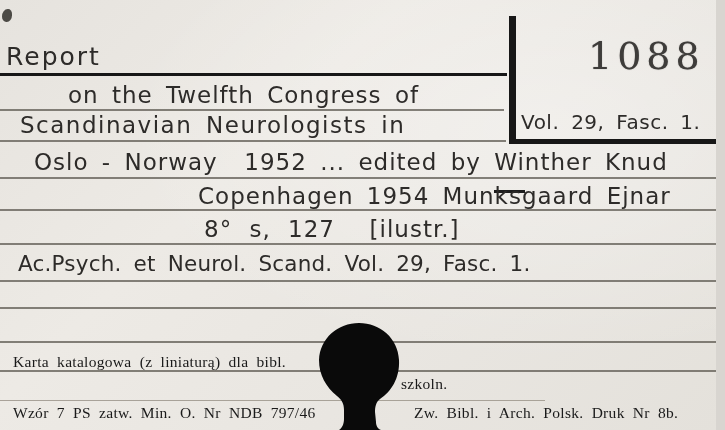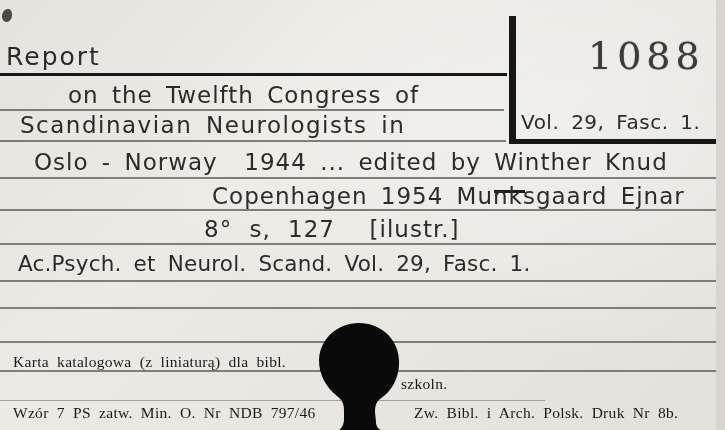--- a/index.html
+++ b/index.html
@@ -33,21 +33,21 @@
   }
   .printed{
     position:absolute;color:#1a1a1a;white-space:pre;
     font-family:"Liberation Serif","DejaVu Serif",serif;
     font-size:15.5px;letter-spacing:.3px;word-spacing:4px;
   }
   .heading{left:6px;top:42px;font-size:25px;letter-spacing:2px;}
   .t1{left:68px;top:82px;font-size:23px;}
   .t2{left:20px;top:112px;font-size:23px;letter-spacing:1.5px;}
   .oslo{left:34px;top:149px;font-size:23px;}
-  .copen{left:212px;top:183px;font-size:23px;}
+  .copen{left:198px;top:183px;font-size:23px;}
   .coll{left:204px;top:216px;font-size:23px;word-spacing:9px;}
   .series{left:18px;top:251px;font-size:21.5px;letter-spacing:.2px;}
   .volnote{left:521px;top:110px;font-size:20px;letter-spacing:.5px;}
   .f1l{left:13px;top:353px;}
   .f1r{left:401px;top:375px;}
   .f2l{left:13px;top:404px;}
   .f2r{left:414px;top:404px;}
   .corner-mark{
     position:absolute;left:2px;top:9px;width:10px;height:13px;
     background:#3b3834;border-radius:60% 40% 55% 45%;opacity:.9;
@@ -76,21 +76,21 @@
   <div class="rl full" style="top:209px;"></div>
   <div class="rl full" style="top:243px;"></div>
   <div class="rl full" style="top:280px;"></div>
   <div class="rl full" style="top:307px;"></div>
   <div class="rl full" style="top:341px;"></div>
   <div class="rl full" style="top:370px;"></div>
   <div class="rl faint" style="top:400px;width:545px;"></div>
 
   <div class="hand t1">on the Twelfth Congress of</div>
   <div class="hand t2">Scandinavian Neurologists in</div>
-  <div class="hand oslo"><span>Oslo - Norway  1944 ... edited by </span><span class="wi-u">Wi</span><span>nther Knud</span></div>
+  <div class="hand oslo"><span>Oslo - Norway  1952 ... edited by </span><span class="wi-u">Wi</span><span>nther Knud</span></div>
   <div class="hand copen">Copenhagen 1954 Munksgaard Ejnar</div>
   <div class="hand coll">8° s, 127  [ilustr.]</div>
   <div class="hand series">Ac.Psych. et Neurol. Scand. Vol. 29, Fasc. 1.</div>
 
   <div class="printed f1l">Karta katalogowa (z liniaturą) dla bibl.</div>
   <div class="printed f1r">szkoln.</div>
   <div class="printed f2l">Wzór 7 PS zatw. Min. O. Nr NDB 797/46</div>
   <div class="printed f2r">Zw. Bibl. i Arch. Polsk. Druk Nr 8b.</div>
 
   <svg class="blot" width="92" height="108" viewBox="0 0 92 108">

